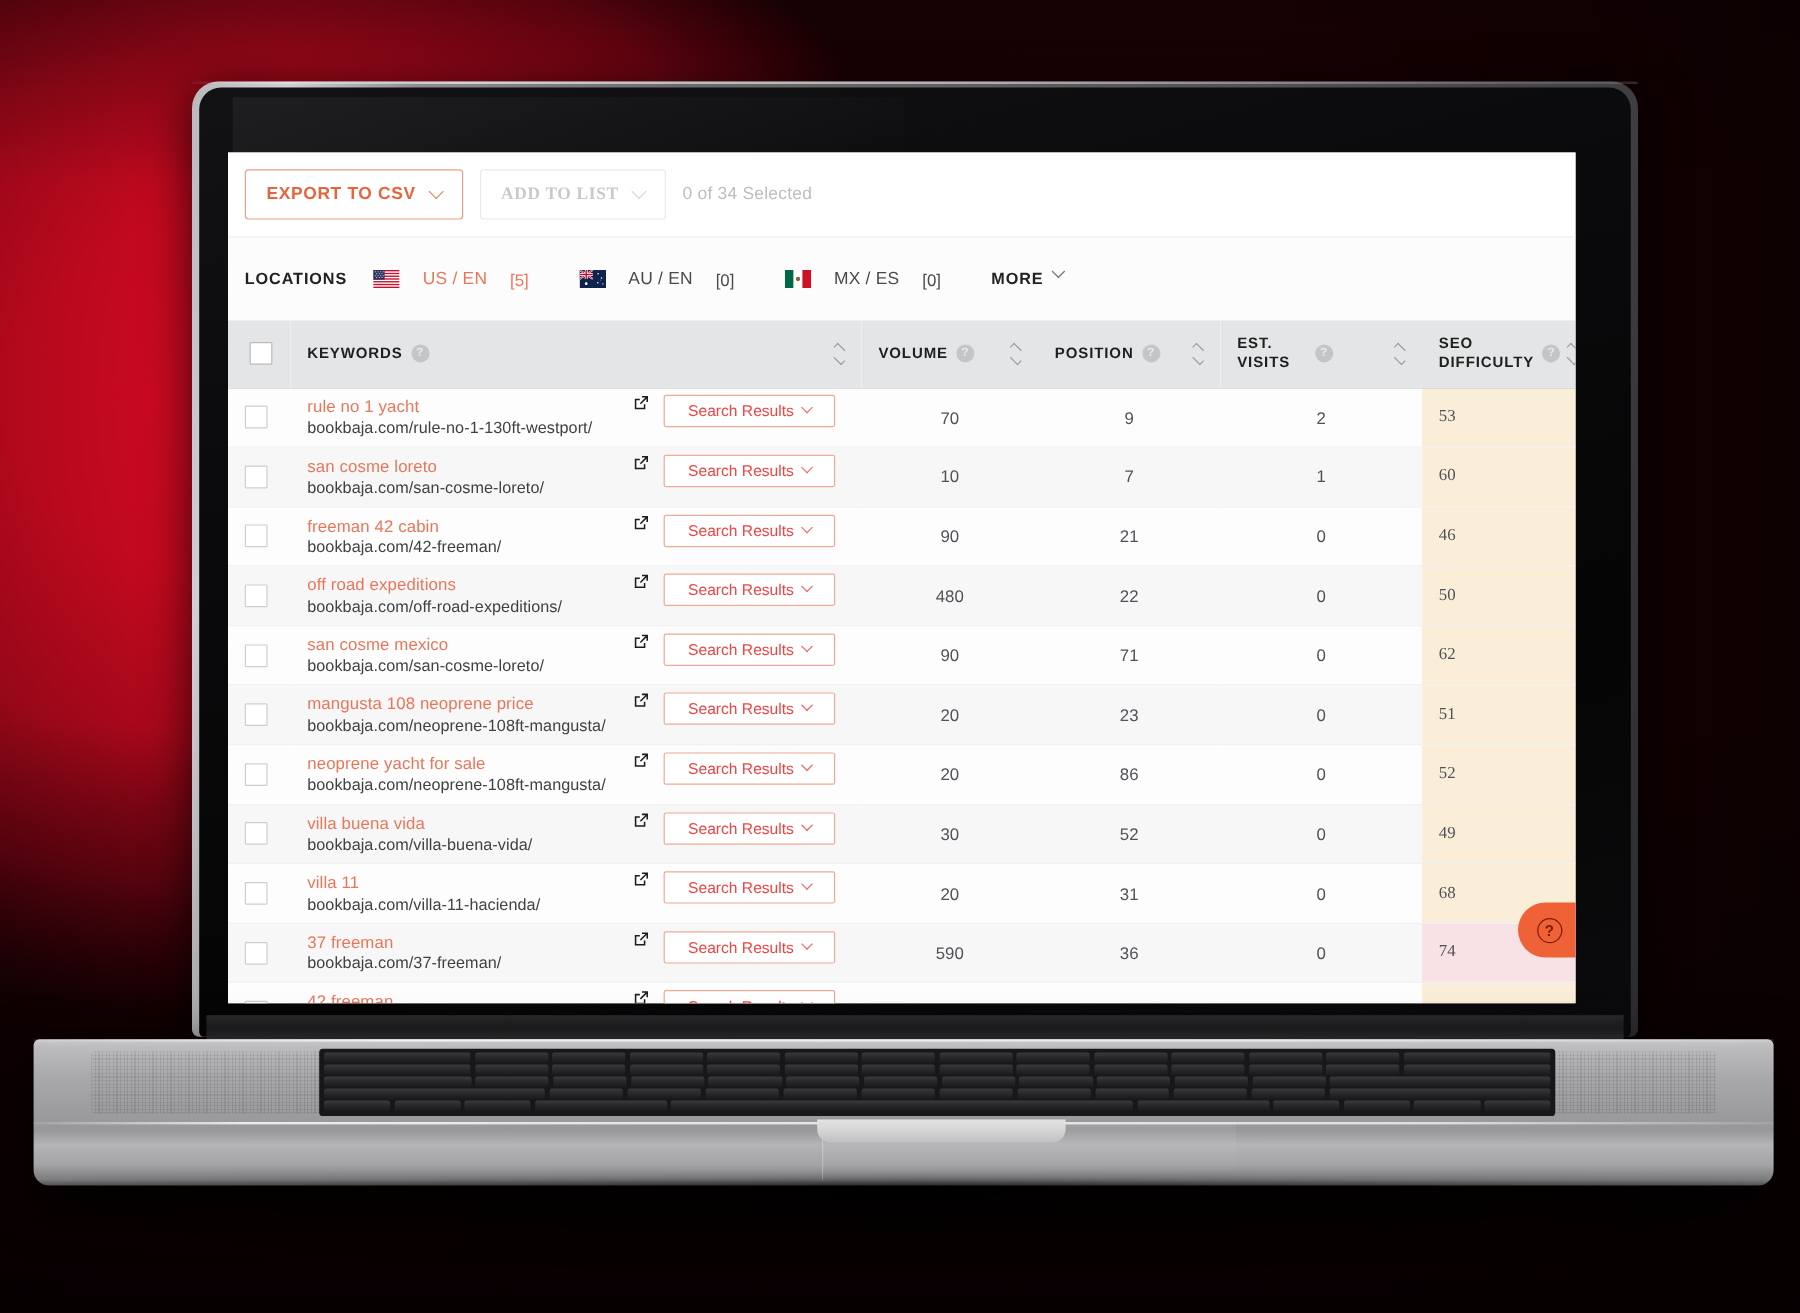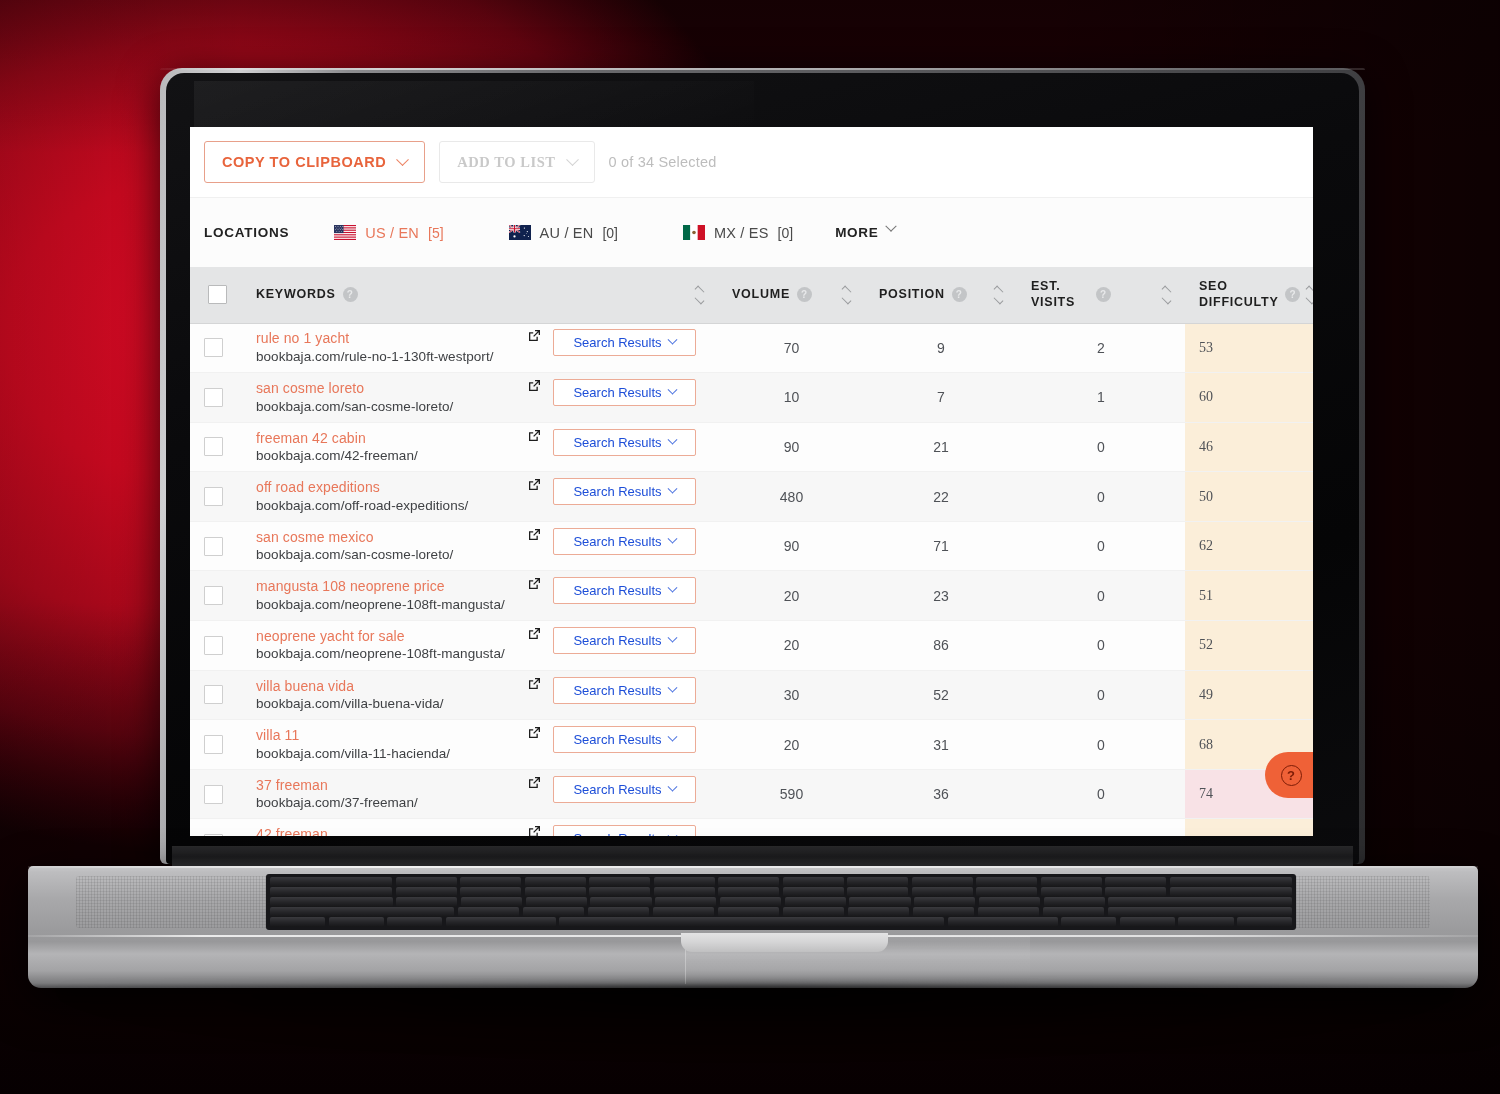--- a/index.html
+++ b/index.html
@@ -134,25 +134,24 @@
   .loc-title {
     font-size: 13.5px;
     font-weight: 700;
     color: #222;
     letter-spacing: .75px;
     margin-right: 22px;
   }
   .loc-item {
     display: flex;
     align-items: center;
-    gap: 9px;
+    gap: 19px;
     margin-right: 42px;
     cursor: pointer;
     white-space: nowrap;
-    margin-left: 23px;
   }
   .loc-label { font-size: 14.5px; color: #4a4a4a; letter-spacing: .2px; }
   .loc-item.active .loc-label { color: #e8775a; }
   .loc-count { font-size: 14px; color: #4a4a4a; }
   .loc-item.active .loc-count { color: #e8775a; }
   .flag { width: 22px; height: 15px; display: block; flex: none; }
   .loc-more {
     display: flex; gap: 9px;
     font-size: 13.5px; font-weight: 700; color: #222;
     letter-spacing: .7px; cursor: pointer;
@@ -231,21 +230,21 @@
     white-space: nowrap; overflow: hidden; text-overflow: ellipsis;
   }
   .extlink { flex: none; width: 26px; display: flex; align-items: flex-end; justify-content: center;
              padding-bottom: 3px; cursor: pointer; }
   .sr-btn {
     flex: none;
     width: 143px; height: 27px;
     border: 1px solid #ecab96;
     border-radius: 2px;
     background: #fff;
-    color: #1d4ed8;
+    color: #ef4444;
     font-size: 13px;
     display: flex; align-items: center; justify-content: center; gap: 7px;
     margin-left: 6px; margin-right: 8px;
     cursor: pointer;
   }
   .sr-btn .caret { width: 7px; height: 7px; border-width: 1.3px; }
 
   .sd-low  { background: #fbeed9 !important; }
   .sd-high { background: #f8e2e6 !important; }
 
@@ -362,21 +361,21 @@
     <div class="lid-edge-hl"></div>
     <div class="lid-inner">
       <div class="lid-gloss"></div>
     </div>
   </div>
 
   <div id="screen">
 
     <div class="toolbar">
       <div class="tb-btn">
-        <span>COPY TO CLIPBOARD</span>
+        <span>EXPORT TO CSV</span>
         <span class="caret"></span>
       </div>
       <div class="tb-btn disabled">
         <span>ADD TO LIST</span>
         <span class="caret"></span>
       </div>
       <div class="sel-count">0 of 34 Selected</div>
     </div>
 
     <div class="locbar">

